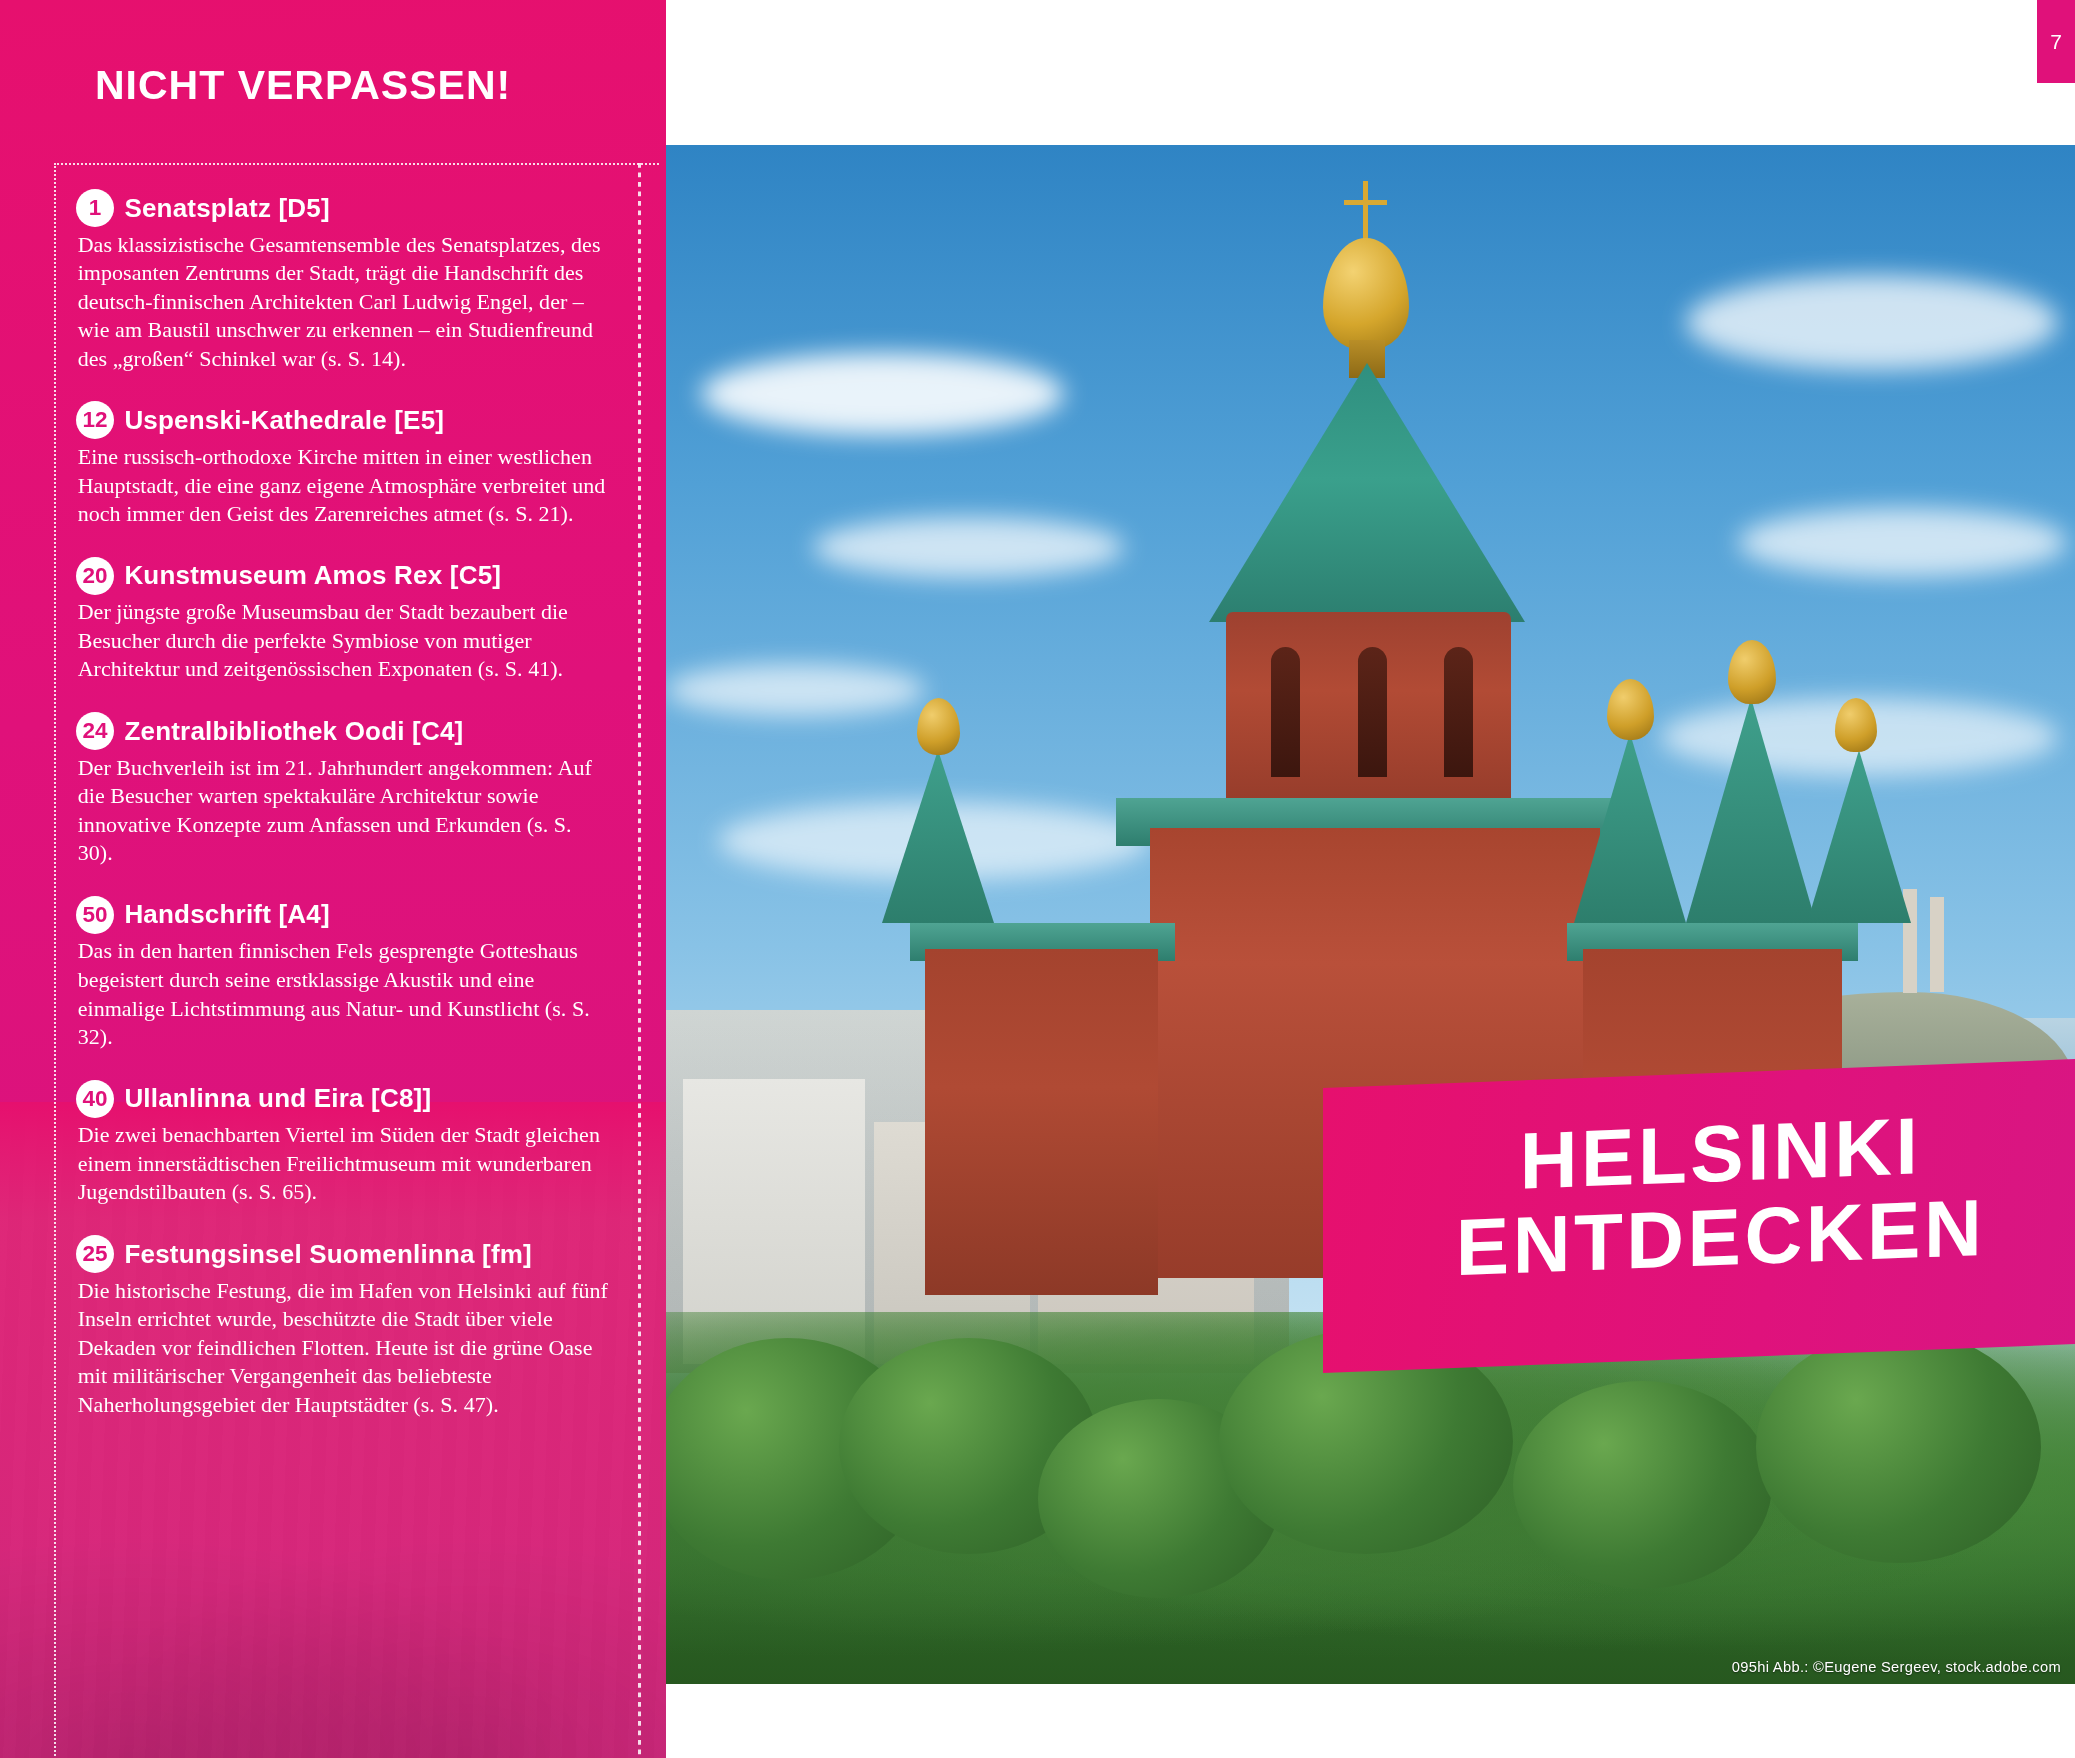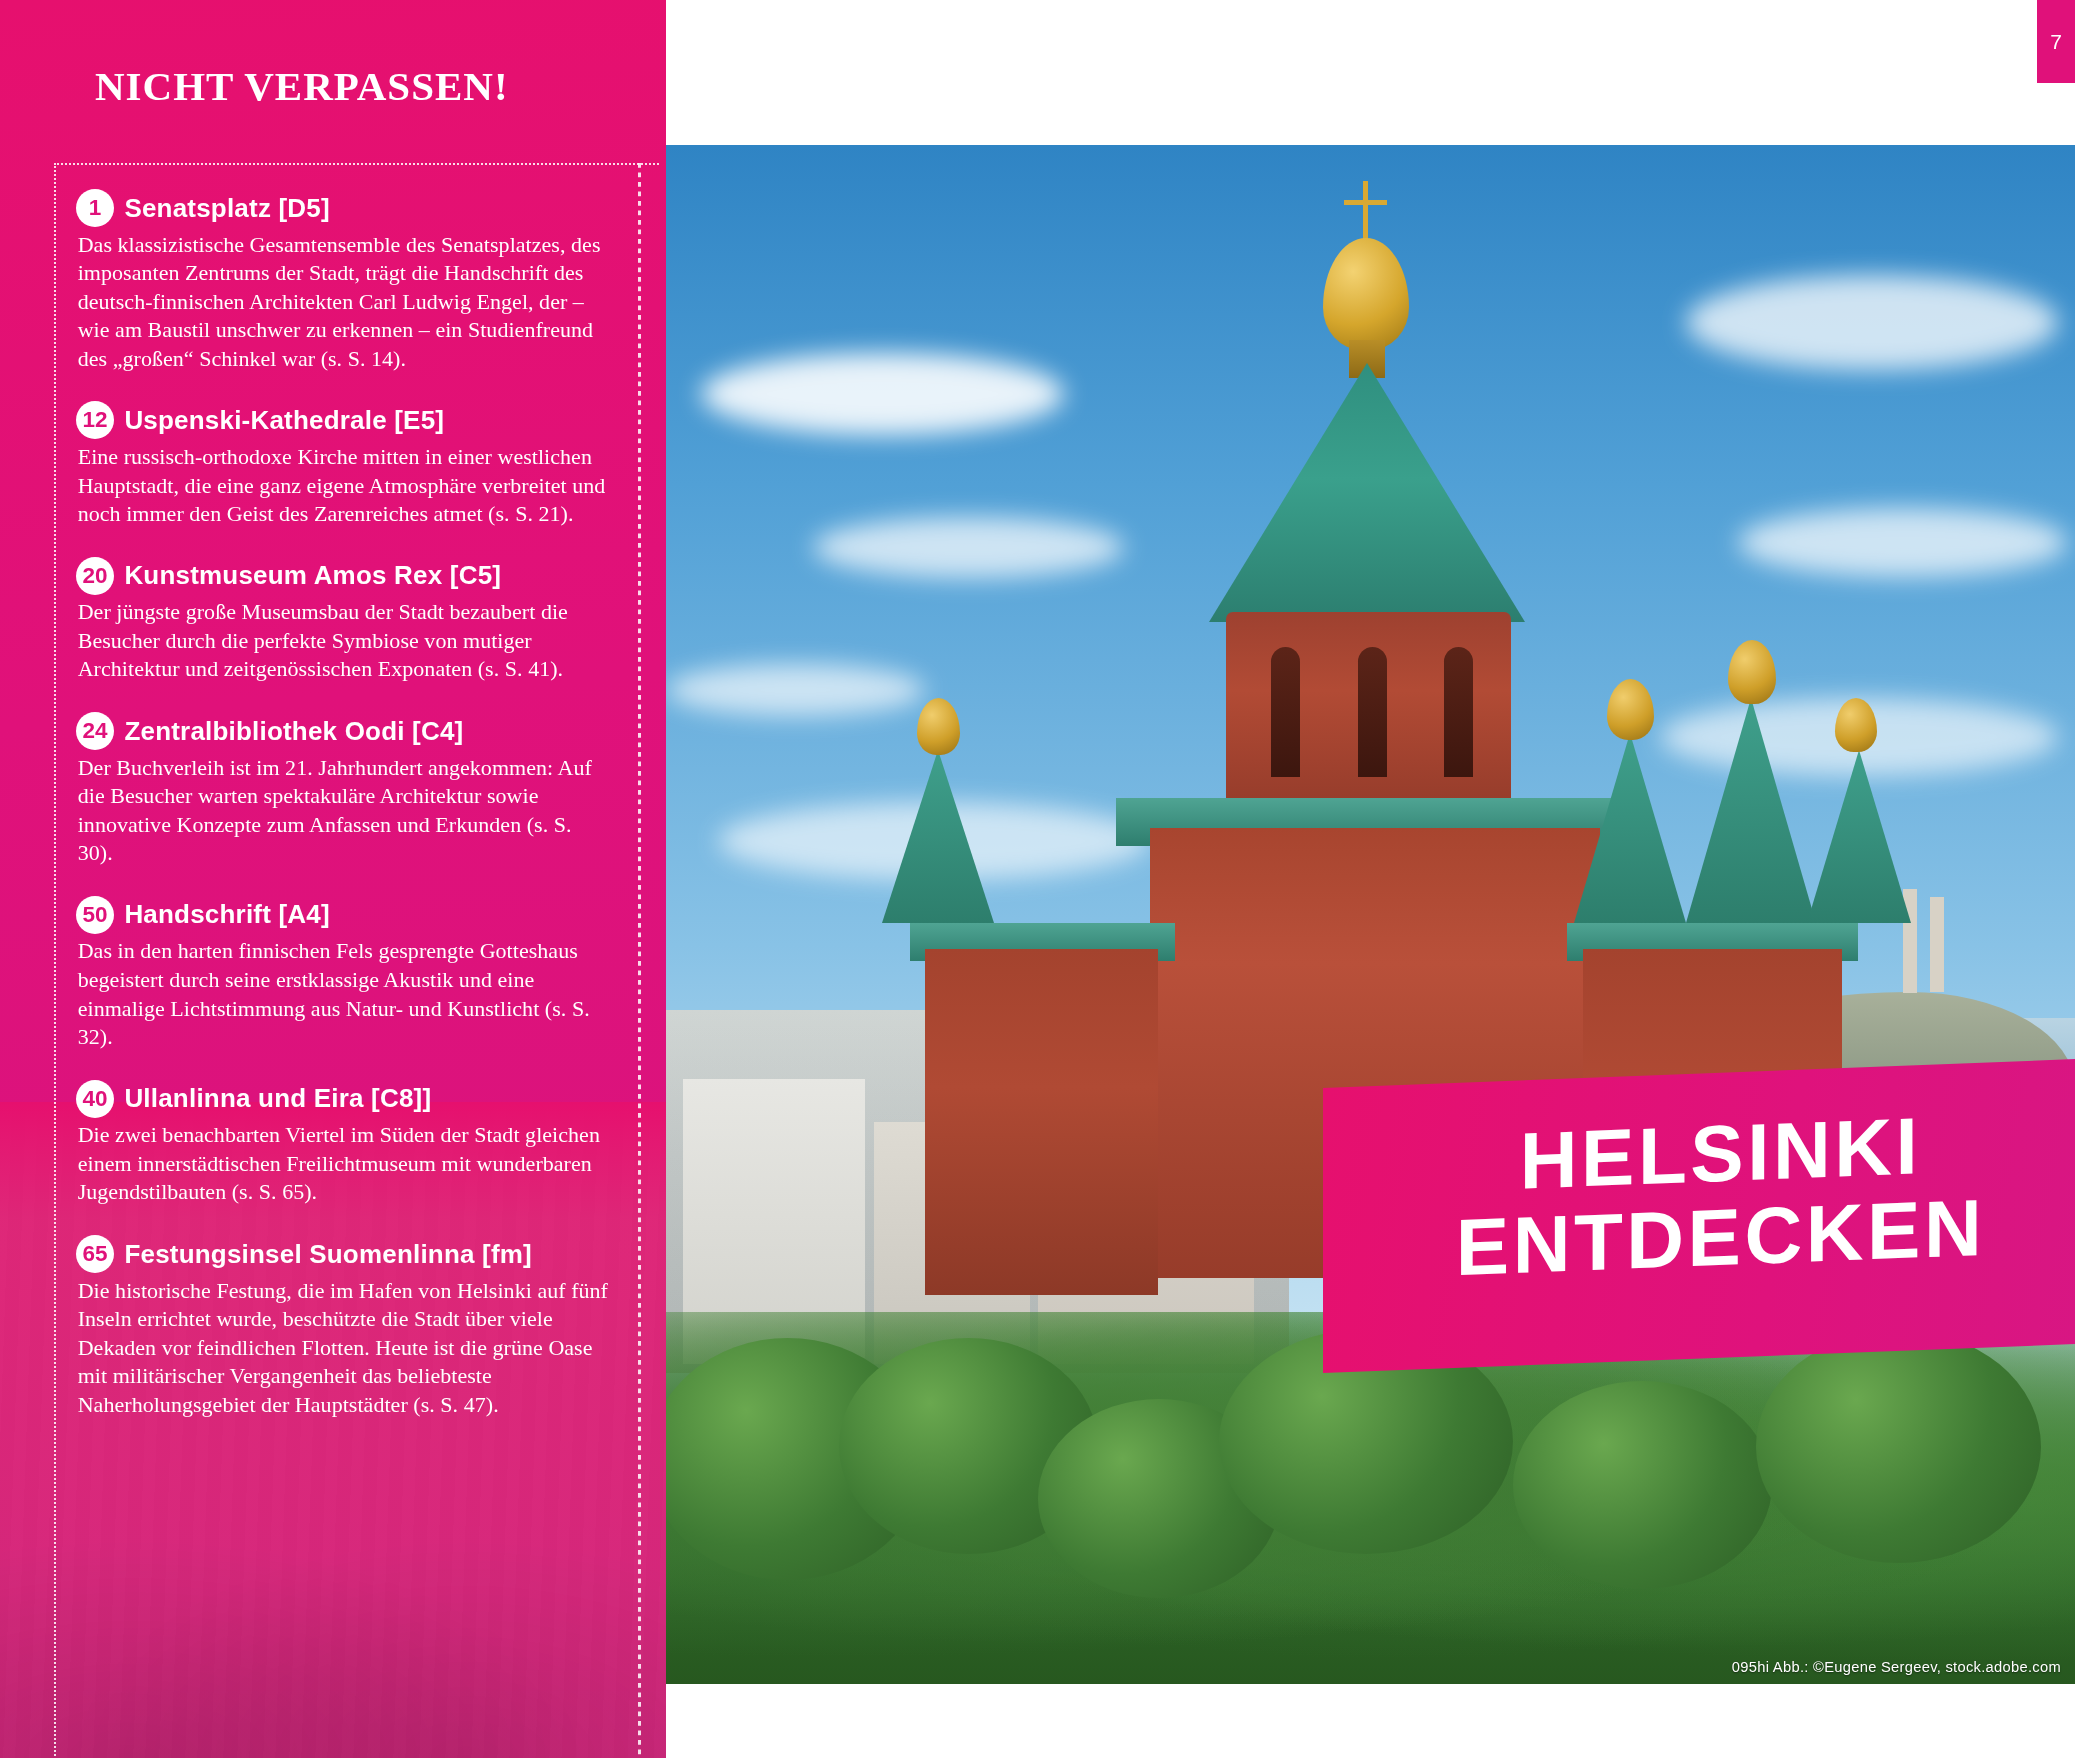--- a/index.html
+++ b/index.html
@@ -53,21 +53,21 @@
   }
 
   .header-title {
     position: absolute;
     left: 95px;
     top: 62px;
     color: #ffffff;
     font-size: 41px;
     font-weight: bold;
     letter-spacing: 1px;
-    font-family: Liberation Serif, serif;
+    font-family: Liberation Sans, sans-serif;
   }
 
   
   .dotted-frame {
     position: absolute;
     left: 54px;
     top: 163px;
     width: 605px;
     height: 1608px;
     border-top: 2.6px dotted rgba(255,255,255,0.85);
@@ -433,21 +433,21 @@
       <div class="entry">
         <div class="entry-head">
           <div class="badge">40</div>
           <div class="entry-title">Ullanlinna und Eira [C8]]</div>
         </div>
         <div class="entry-body">Die zwei benachbarten Viertel im Süden der Stadt gleichen einem innerstädtischen Freilichtmuseum mit wunderbaren Jugendstilbauten (s. S. 65).</div>
       </div>
 
       <div class="entry">
         <div class="entry-head">
-          <div class="badge">65</div>
+          <div class="badge">25</div>
           <div class="entry-title">Festungsinsel Suomenlinna [fm]</div>
         </div>
         <div class="entry-body">Die historische Festung, die im Hafen von Helsinki auf fünf Inseln errichtet wurde, beschützte die Stadt über viele Dekaden vor feindlichen Flotten. Heute ist die grüne Oase mit militärischer Vergangenheit das beliebteste Naherholungsgebiet der Haupt­städter (s. S. 47).</div>
       </div>
 
     </div>
   </div>
 
   <div class="top-white"></div>
   <div class="bottom-white"></div>

